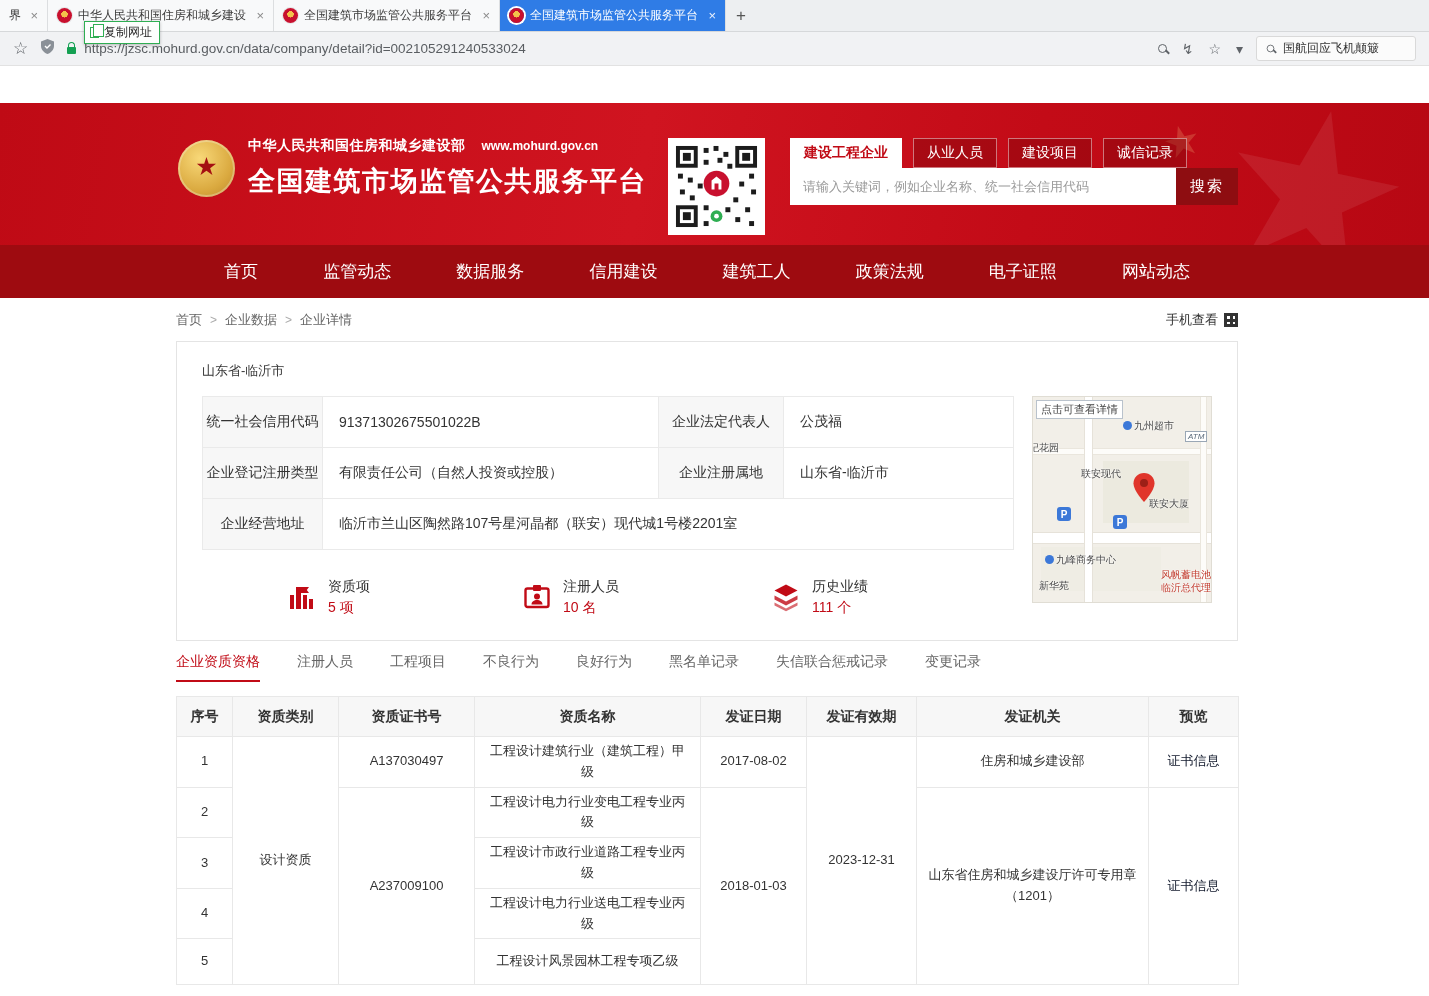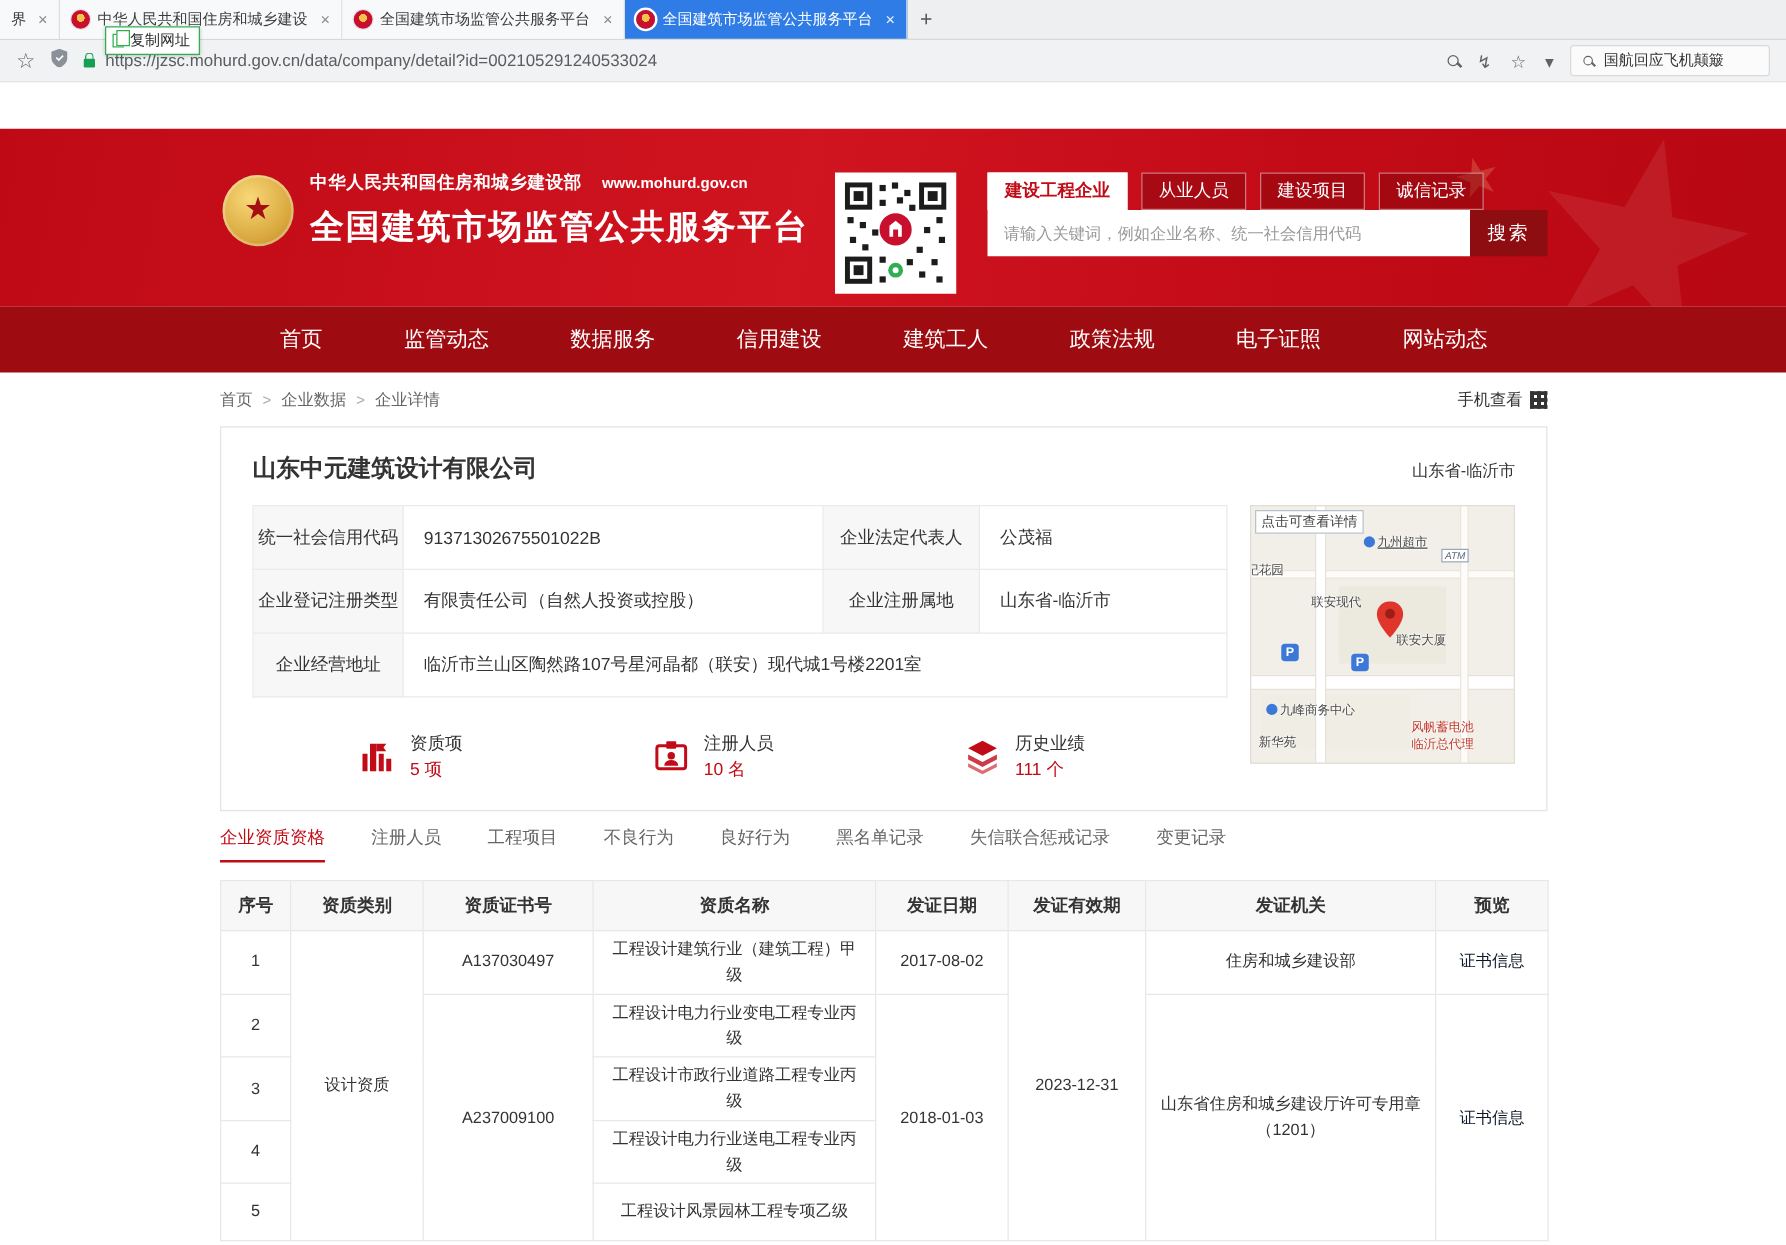--- a/index.html
+++ b/index.html
@@ -94,21 +94,21 @@
   .info-table .lbl { background:#f7f7f7; text-align:center; }
   .info-table .val { padding:0 16px; }
   .stats { display:flex; margin-top:26px; margin-left:85px; }
   .stat { display:flex; gap:11px; align-items:center; cursor:pointer; }
   .stat + .stat { margin-left:152px; }
   .stat-txt { font-size:14px; line-height:1.5; }
   .stat-lab { color:#333; }
   .stat-num { color:#c10b16; }
 
   
-  .map { width:212px; height:207px; flex:none; position:relative; background:#f2efe8; border:1px solid #e0ddd4; overflow:hidden; cursor:pointer; }
+  .map { width:180px; height:207px; flex:none; position:relative; background:#f2efe8; border:1px solid #e0ddd4; overflow:hidden; cursor:pointer; }
   .map-hint { position:absolute; left:3px; top:3px; z-index:6; background:#fff; border:1px solid #b9c2cc; font-size:11px; color:#444; padding:1px 4px; }
   .road-h1 { position:absolute; left:0; right:0; top:136px; height:10px; background:#fff; box-shadow:0 0 0 1px #e6e2d9; }
   .road-h2 { position:absolute; left:0; right:0; top:52px; height:5px; background:#fdfcf9; box-shadow:0 0 0 1px #eae6dd; }
   .road-v1 { position:absolute; top:0; bottom:0; left:52px; width:7px; background:#fff; box-shadow:0 0 0 1px #e6e2d9; }
   .road-v2 { position:absolute; top:0; bottom:0; left:168px; width:5px; background:#fdfcf9; box-shadow:0 0 0 1px #eae6dd; }
   .blockA { position:absolute; left:70px; top:64px; width:86px; height:62px; background:#eceadf; }
   .blockB { position:absolute; left:8px; top:150px; width:120px; height:44px; background:#efede4; }
   .mlabel { position:absolute; font-size:10px; color:#4a4a4a; white-space:nowrap; text-shadow:0 0 2px #fff,0 0 2px #fff; z-index:4; }
   .mlabel.red { color:#c0392b; line-height:1.25; }
   .bdot { display:inline-block; width:9px; height:9px; border-radius:50%; background:#3c78d8; vertical-align:-1px; margin-right:2px; }
@@ -285,21 +285,20 @@
     <span class="crumb-item">企业详情</span>
   </div>
   <div class="mview">
     <span>手机查看</span>
     <span class="grid-ic"></span>
   </div>
 </div>
 
 <div class="card">
   <div class="card-head">
-    <span class="cname">山东中元建筑设计有限公司</span>
     <span class="cregion">山东省-临沂市</span>
   </div>
   <div class="card-body">
     <div class="card-left">
       <table class="info-table">
         <colgroup>
             <col style="width:120px">
             <col style="width:336px">
             <col style="width:125px">
             <col>
@@ -366,21 +365,21 @@
 
     <div class="map">
       <div class="map-hint">点击可查看详情</div>
       <div class="blockA"></div>
       <div class="blockB"></div>
       <div class="road-h1"></div>
       <div class="road-h2"></div>
       <div class="road-v1"></div>
       <div class="road-v2"></div>
 
-      <div class="mlabel" style="left:90px; top:22px;text-decoration:underline;"><span class="bdot"></span><span>九州超市</span></div>
+      <div class="mlabel" style="left:90px; top:22px;"><span class="bdot"></span><span>九州超市</span></div>
       <div class="atm-tag" style="left:152px; top:34px;">ATM</div>
       <div class="mlabel" style="left:-4px; top:44px;">纪花园</div>
       <div class="mlabel" style="left:48px; top:70px;">联安现代</div>
       <div class="mlabel" style="left:116px; top:100px;">联安大厦</div>
       <div class="mlabel" style="left:12px; top:156px;"><span class="bdot"></span><span>九峰商务中心</span></div>
       <div class="mlabel" style="left:6px; top:182px;">新华苑</div>
       <div class="mlabel red" style="left:128px; top:172px;">
         <div>风帆蓄电池</div>
         <div>临沂总代理</div>
       </div>

